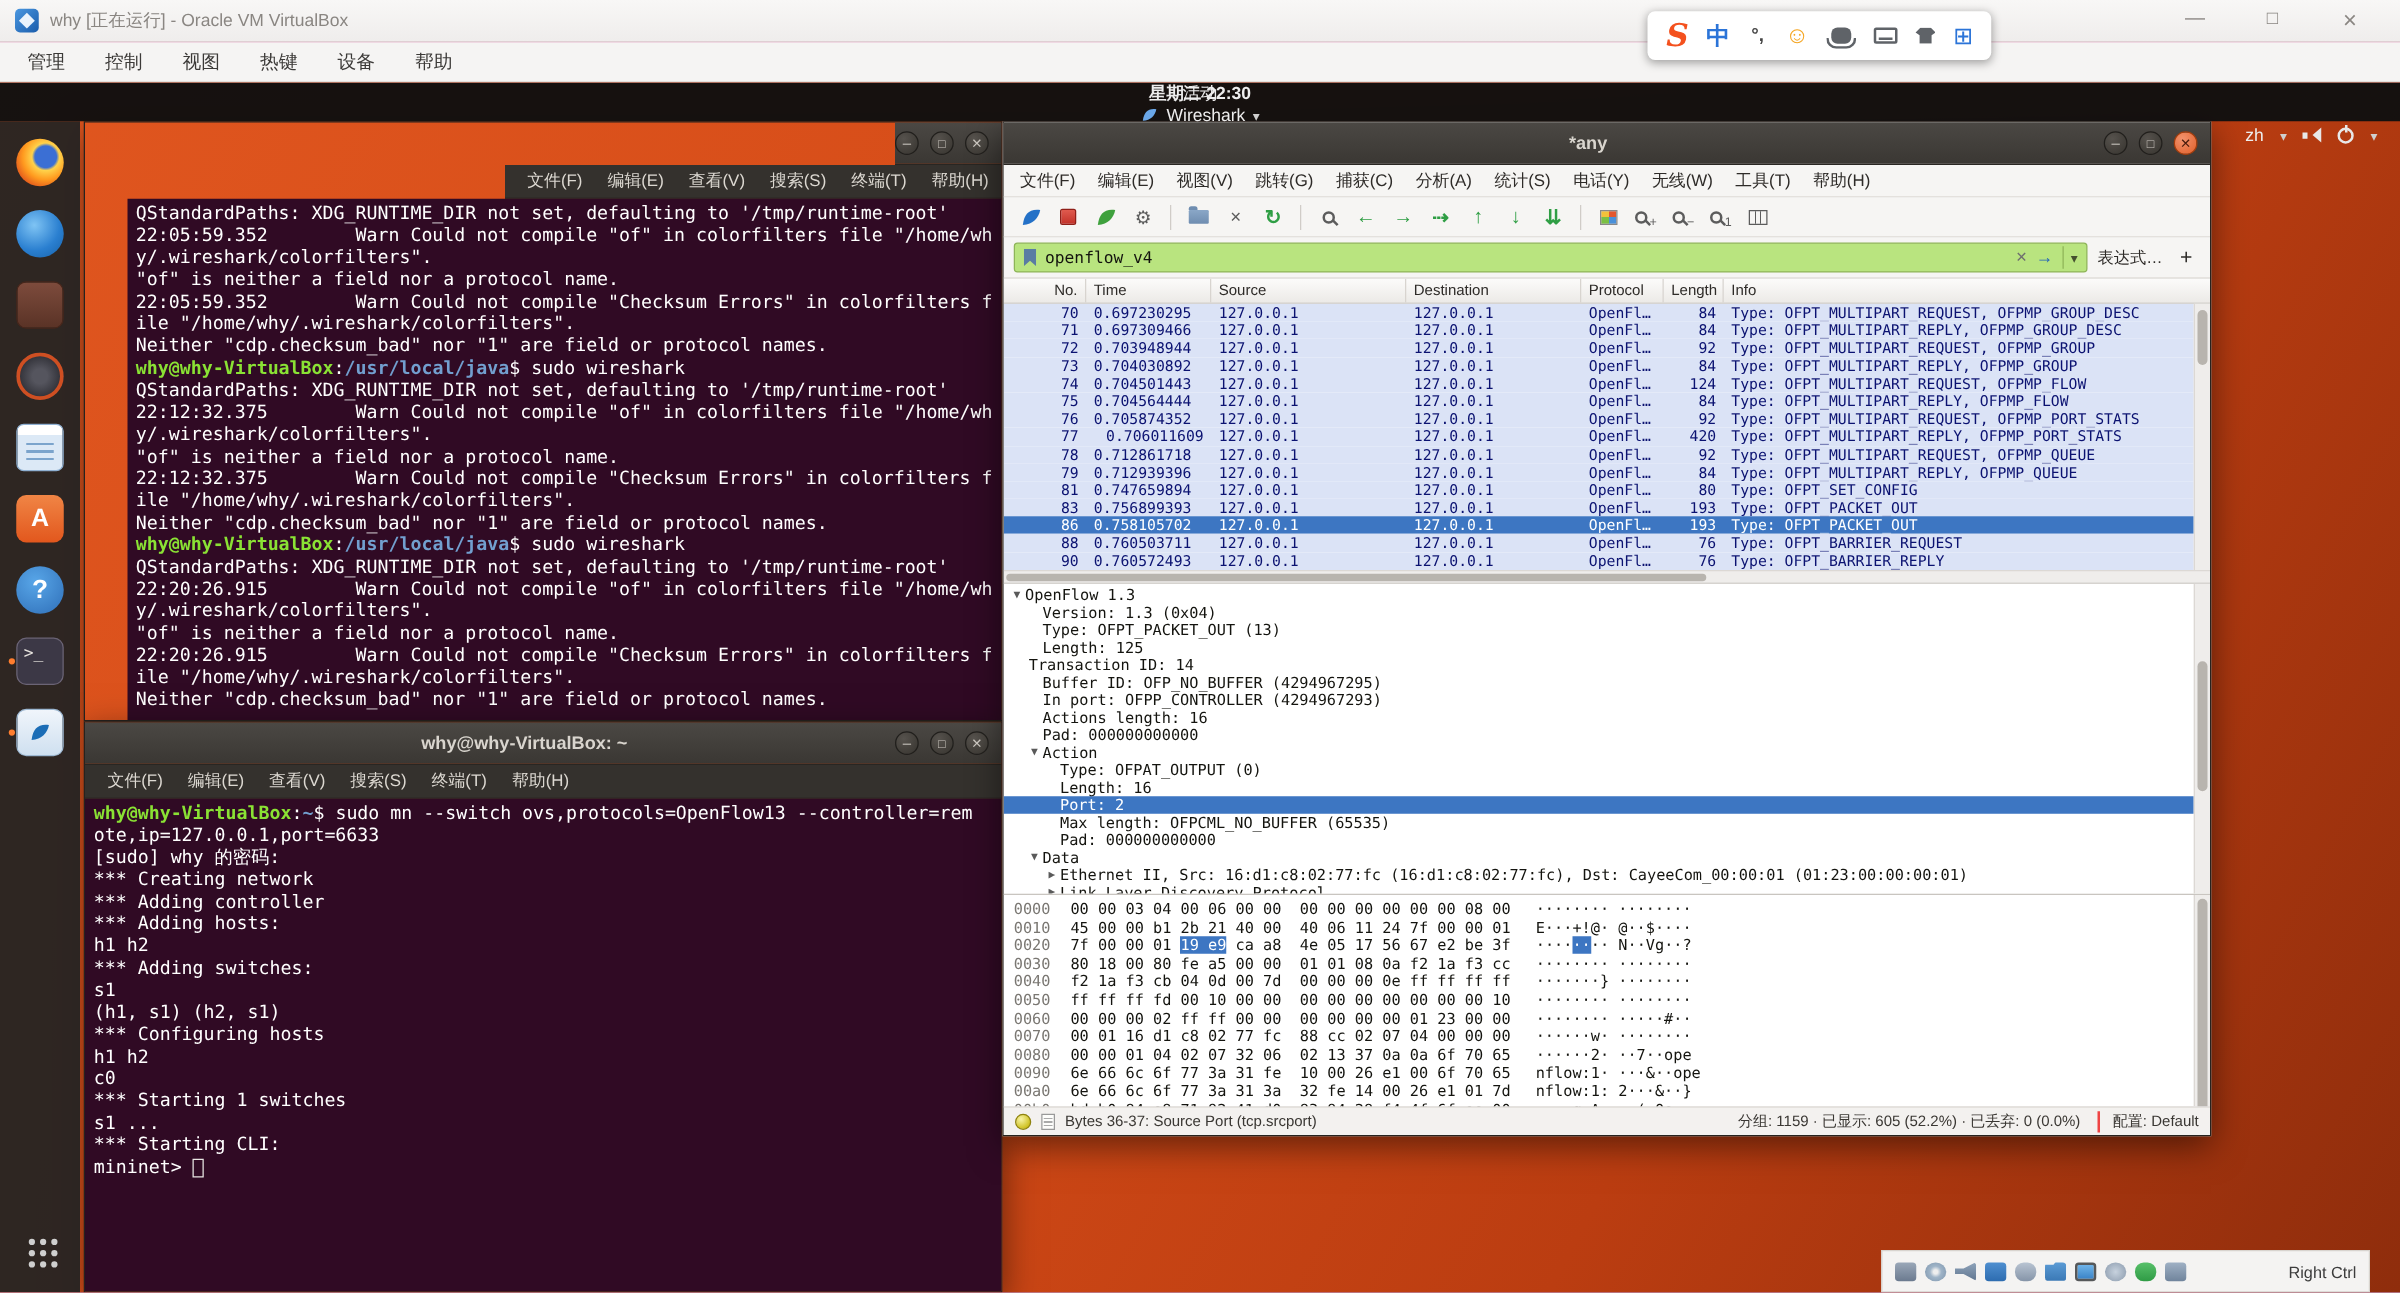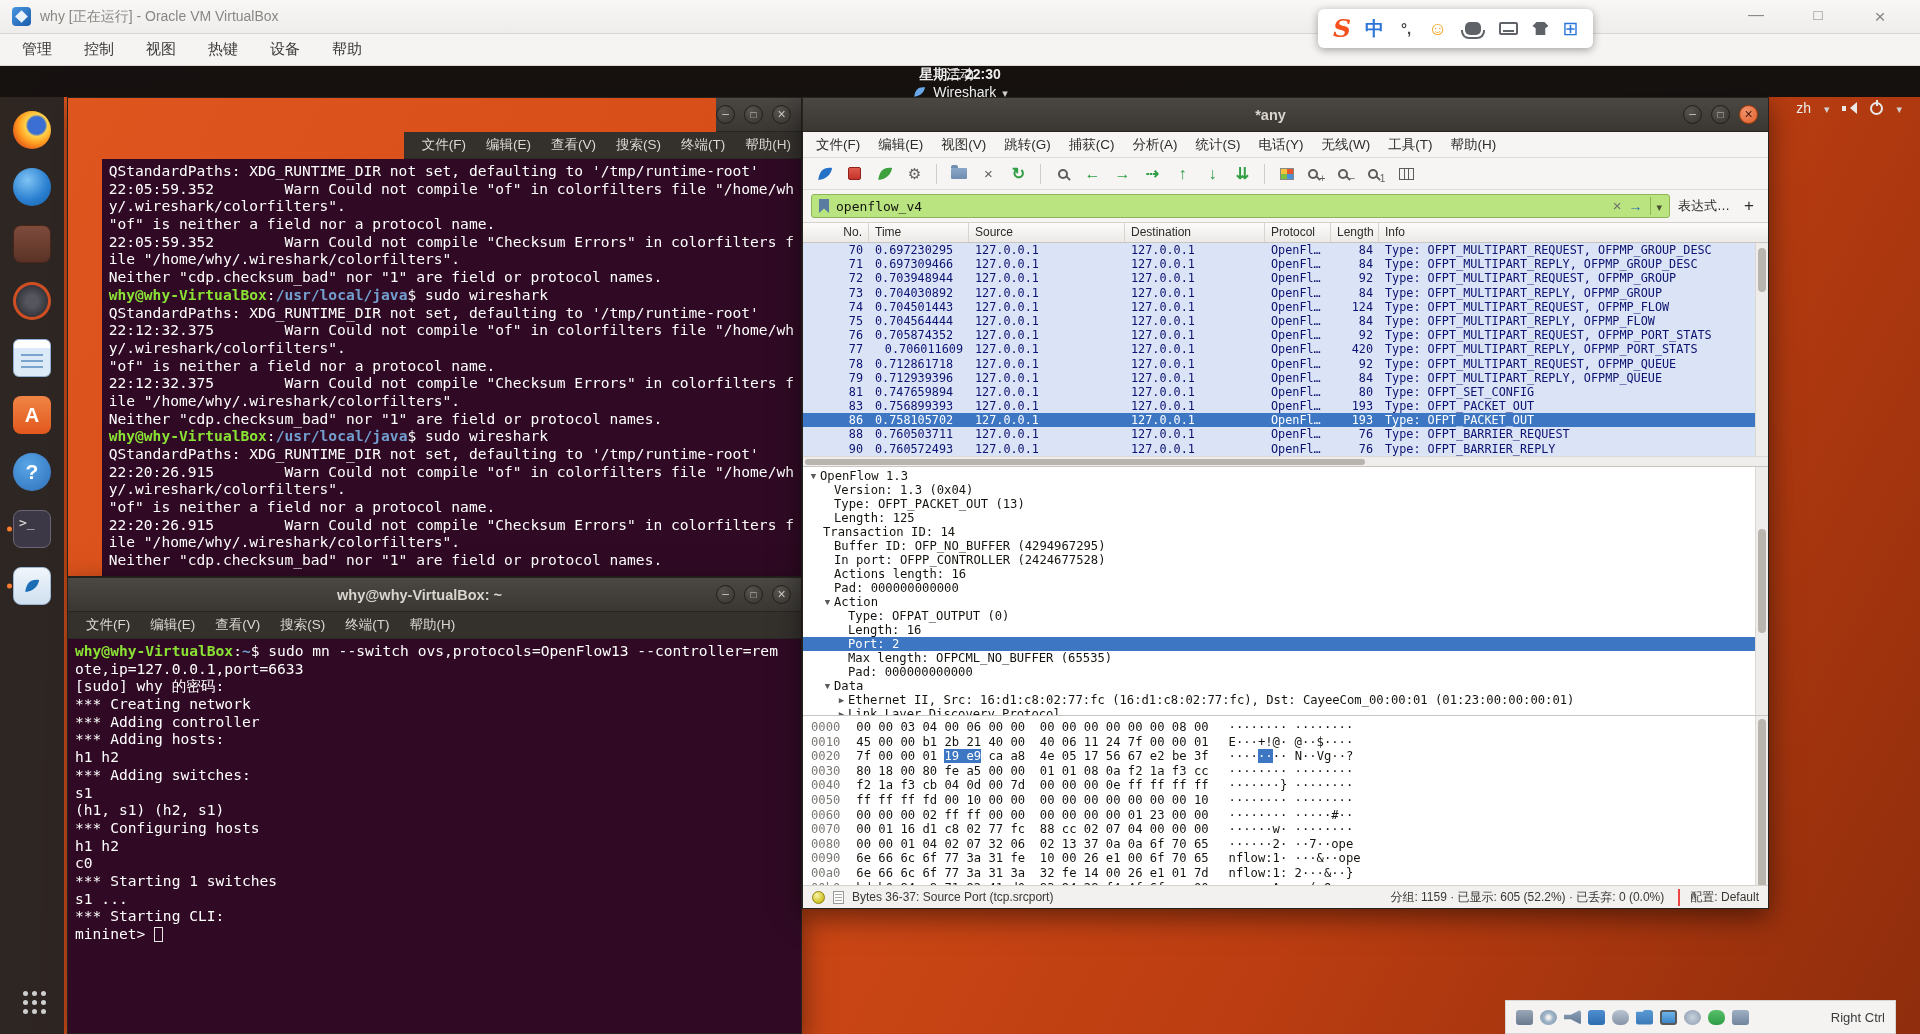--- a/index.html
+++ b/index.html
@@ -631,21 +631,21 @@
       </div>
 
       <div class="details">
         <div id="details-body">
             <div class="drow" style="padding-left: 4px;"><span class="dexp">▼</span><span class="dtext">OpenFlow 1.3</span></div>
             <div class="drow" style="padding-left: 18px;"><span class="dexp"> </span><span class="dtext">Version: 1.3 (0x04)</span></div>
             <div class="drow" style="padding-left: 18px;"><span class="dexp"> </span><span class="dtext">Type: OFPT_PACKET_OUT (13)</span></div>
             <div class="drow" style="padding-left: 18px;"><span class="dexp"> </span><span class="dtext">Length: 125</span></div>
             <div class="drow" style="padding-left: 7px;"><span class="dexp"> </span><span class="dtext">Transaction ID: 14</span></div>
             <div class="drow" style="padding-left: 18px;"><span class="dexp"> </span><span class="dtext">Buffer ID: OFP_NO_BUFFER (4294967295)</span></div>
-            <div class="drow" style="padding-left: 18px;"><span class="dexp"> </span><span class="dtext">In port: OFPP_CONTROLLER (2424677528)</span></div>
+            <div class="drow" style="padding-left: 18px;"><span class="dexp"> </span><span class="dtext">In port: OFPP_CONTROLLER (4294967293)</span></div>
             <div class="drow" style="padding-left: 18px;"><span class="dexp"> </span><span class="dtext">Actions length: 16</span></div>
             <div class="drow" style="padding-left: 18px;"><span class="dexp"> </span><span class="dtext">Pad: 000000000000</span></div>
             <div class="drow" style="padding-left: 18px;"><span class="dexp">▼</span><span class="dtext">Action</span></div>
             <div class="drow" style="padding-left: 32px;"><span class="dexp"> </span><span class="dtext">Type: OFPAT_OUTPUT (0)</span></div>
             <div class="drow" style="padding-left: 32px;"><span class="dexp"> </span><span class="dtext">Length: 16</span></div>
             <div class="drow sel" style="padding-left: 32px;"><span class="dexp"> </span><span class="dtext">Port: 2</span></div>
             <div class="drow" style="padding-left: 32px;"><span class="dexp"> </span><span class="dtext">Max length: OFPCML_NO_BUFFER (65535)</span></div>
             <div class="drow" style="padding-left: 32px;"><span class="dexp"> </span><span class="dtext">Pad: 000000000000</span></div>
             <div class="drow" style="padding-left: 18px;"><span class="dexp">▼</span><span class="dtext">Data</span></div>
             <div class="drow" style="padding-left: 32px;"><span class="dexp">▶</span><span class="dtext">Ethernet II, Src: 16:d1:c8:02:77:fc (16:d1:c8:02:77:fc), Dst: CayeeCom_00:00:01 (01:23:00:00:00:01)</span></div>

